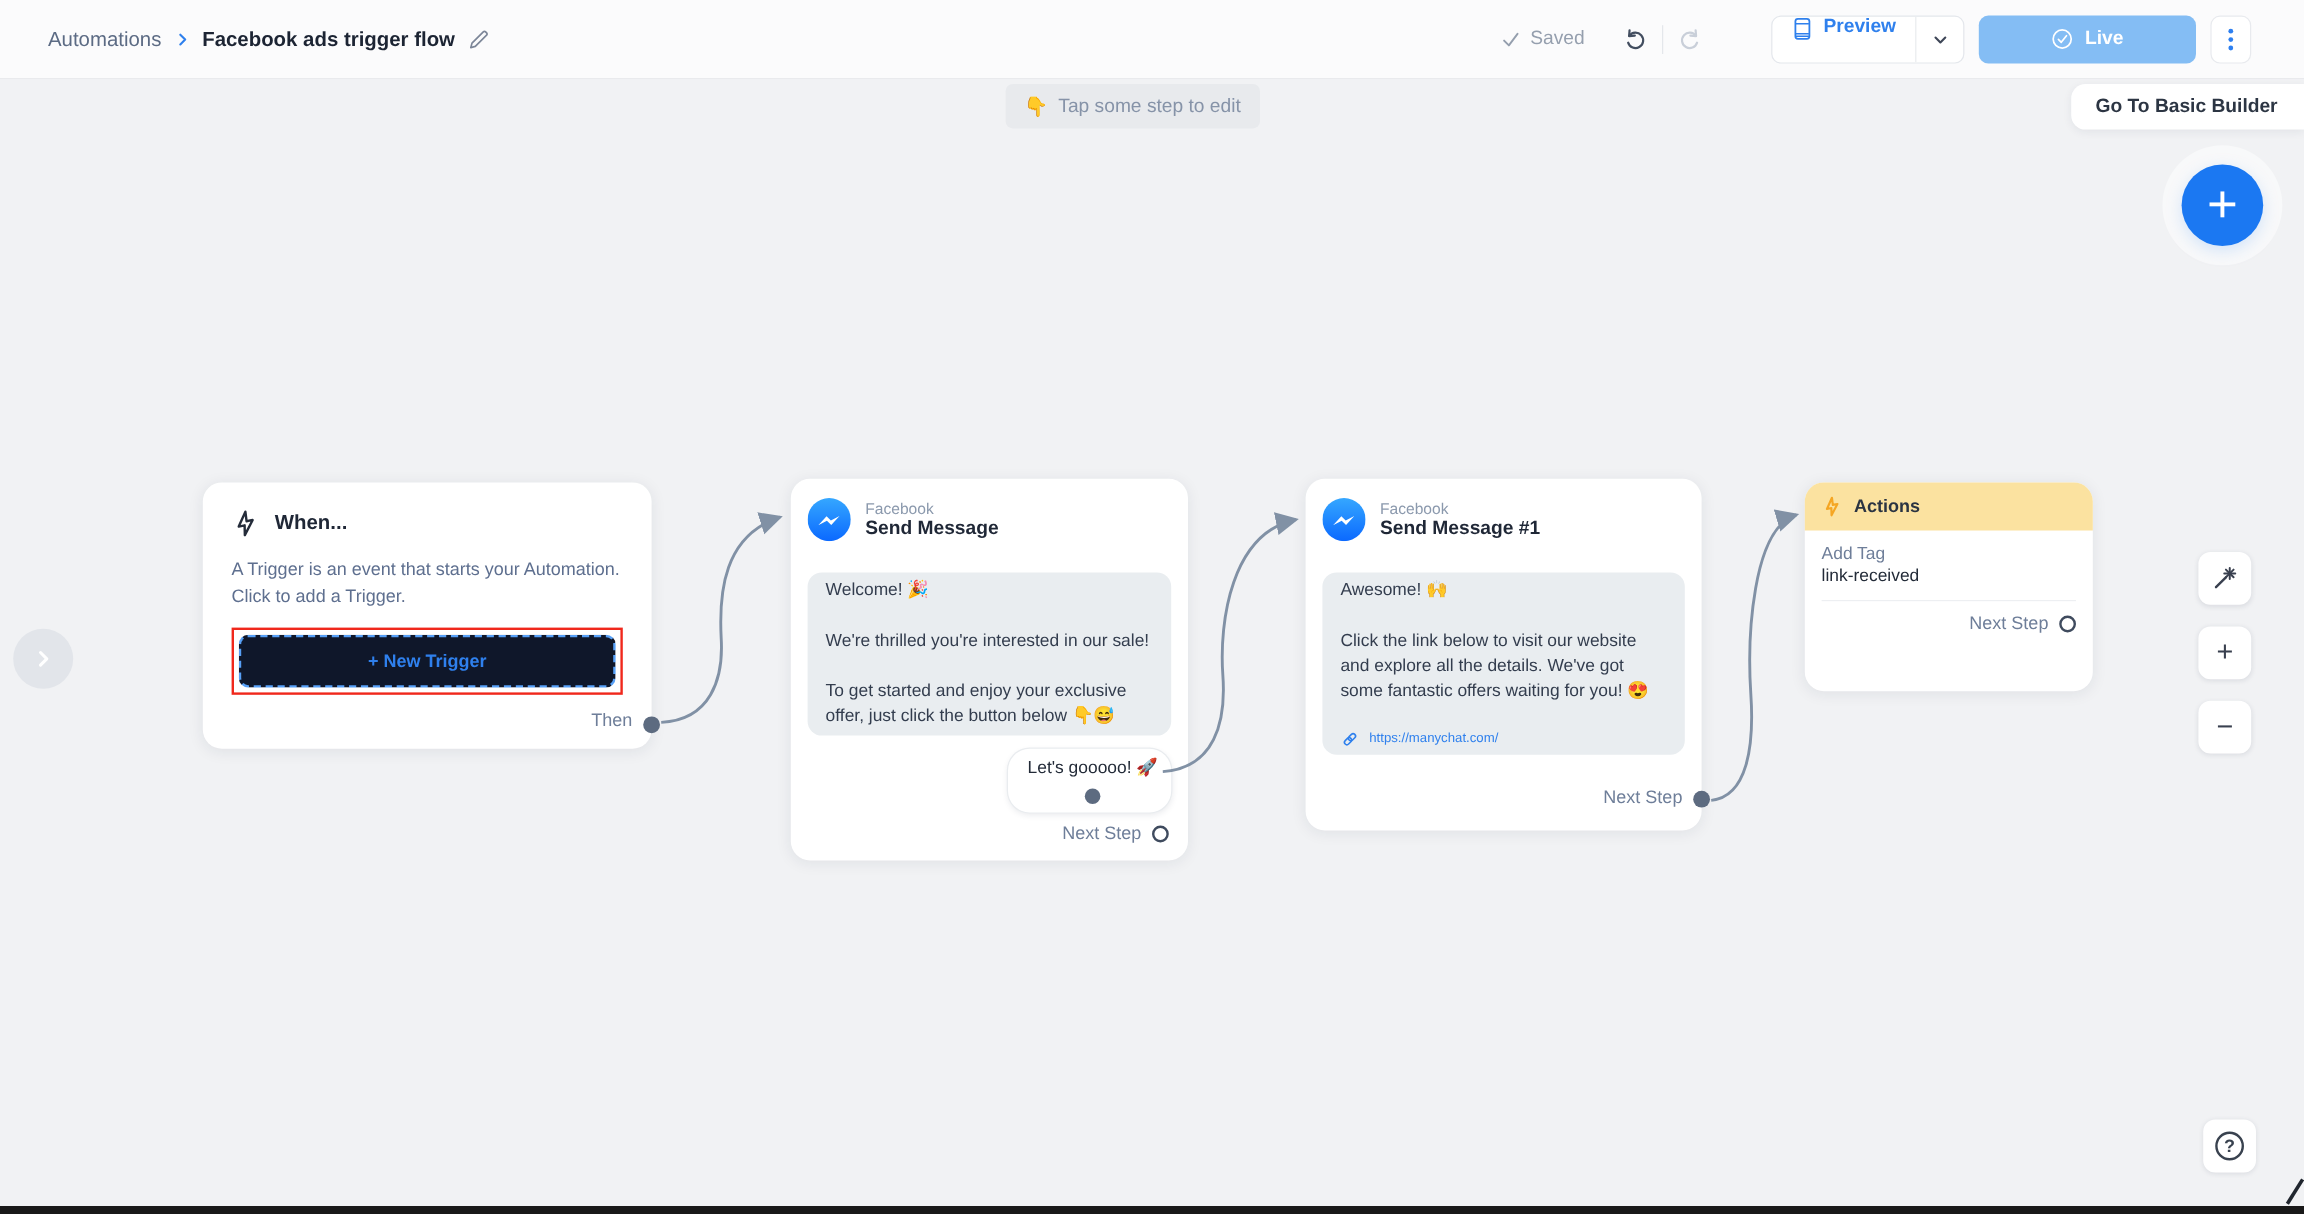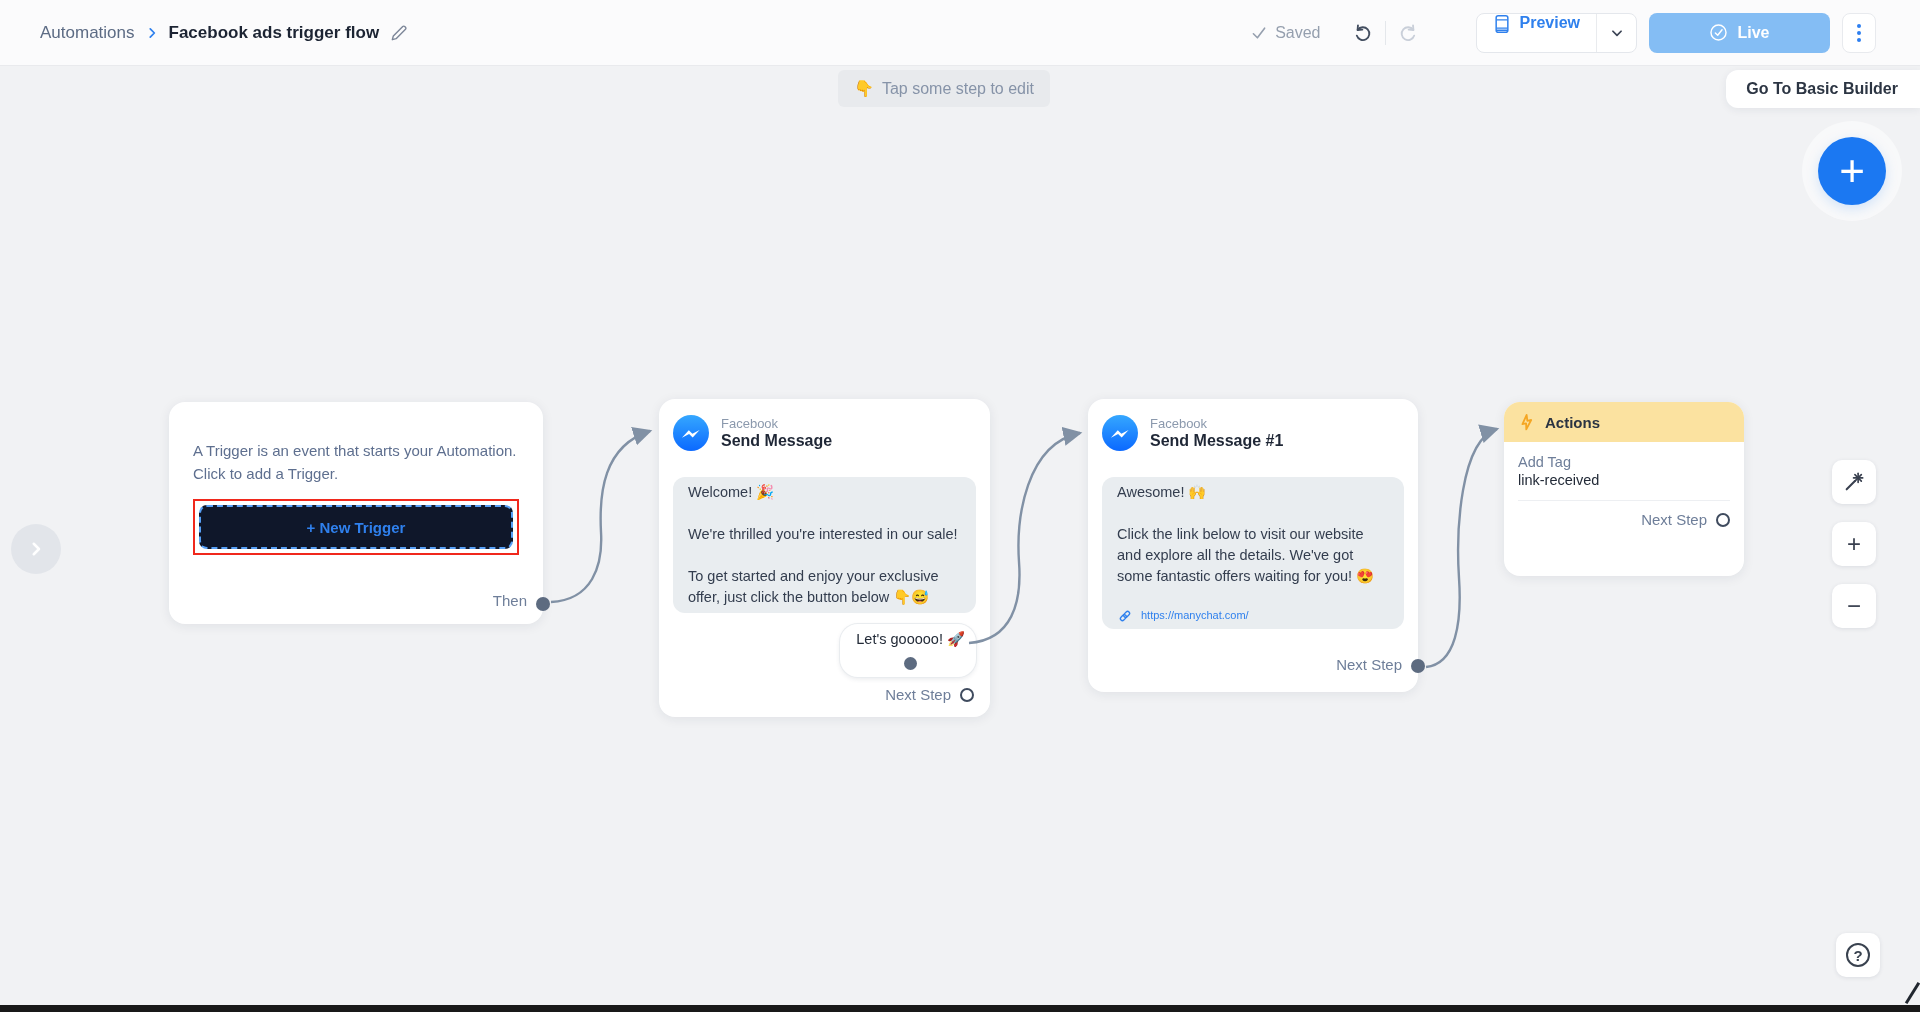--- a/index.html
+++ b/index.html
@@ -203,20 +203,26 @@
   <button class="tool-btn">
       <span>−</span>
     </button>
 </div>
 
 <button class="help-btn">
   <span class="help-glyph">?</span>
 </button>
 
 <div class="card" id="card-trigger">
+  <div class="card-head">
+    <svg width="24" height="24" viewBox="0 0 24 24">
+        <path d="M13.5 2.5 L5.5 13.5 H10.5 L9 21.5 L18 10.5 H12.8 Z" fill="none" stroke="#242c3a" stroke-width="2" stroke-linejoin="round" transform="rotate(-12 12 12)"></path>
+      </svg>
+    <span class="node-title">When...</span>
+  </div>
   <div class="trigger-desc">
     <div>A Trigger is an event that starts your Automation.</div>
     <div>Click to add a Trigger.</div>
   </div>
   <div class="red-frame">
     <button class="new-trigger-btn">+ New Trigger</button>
   </div>
   <span class="then-label">Then</span>
   <span class="port-dot" id="then-port"></span>
 </div>

